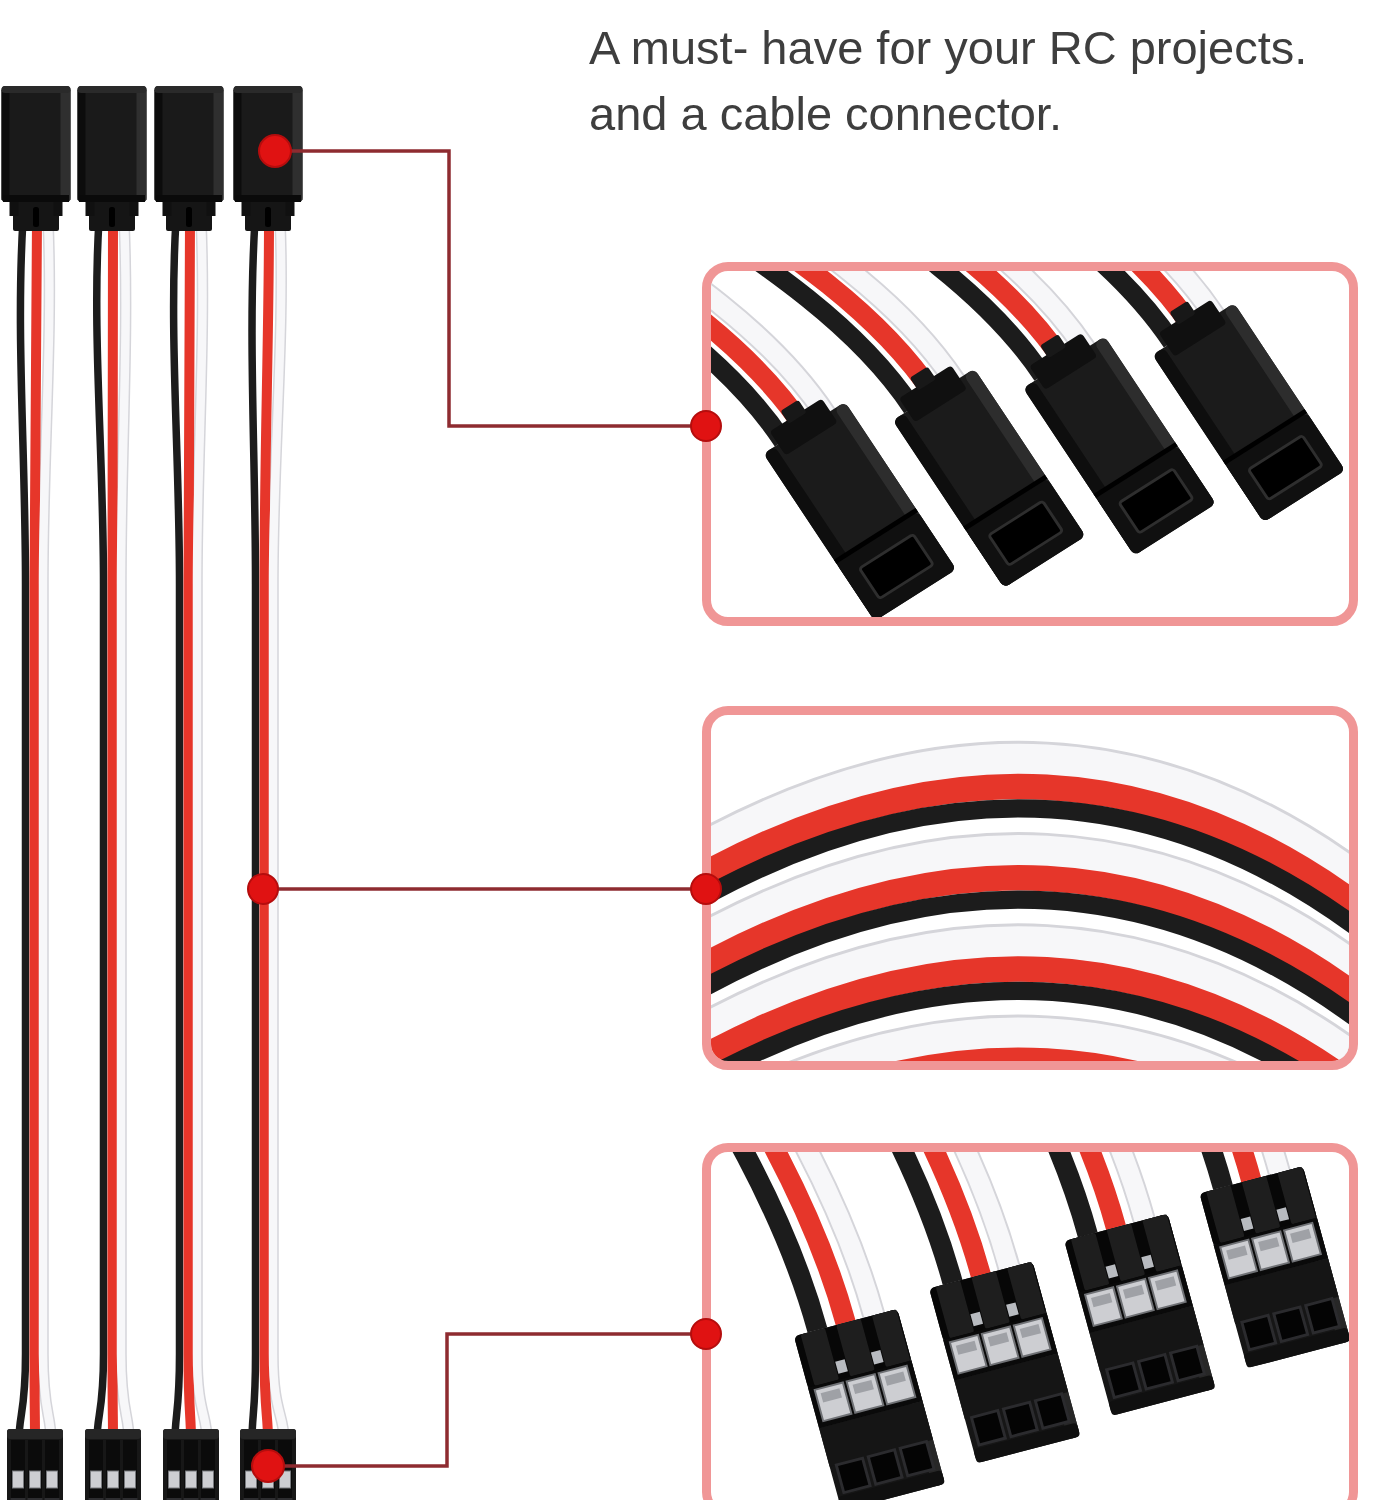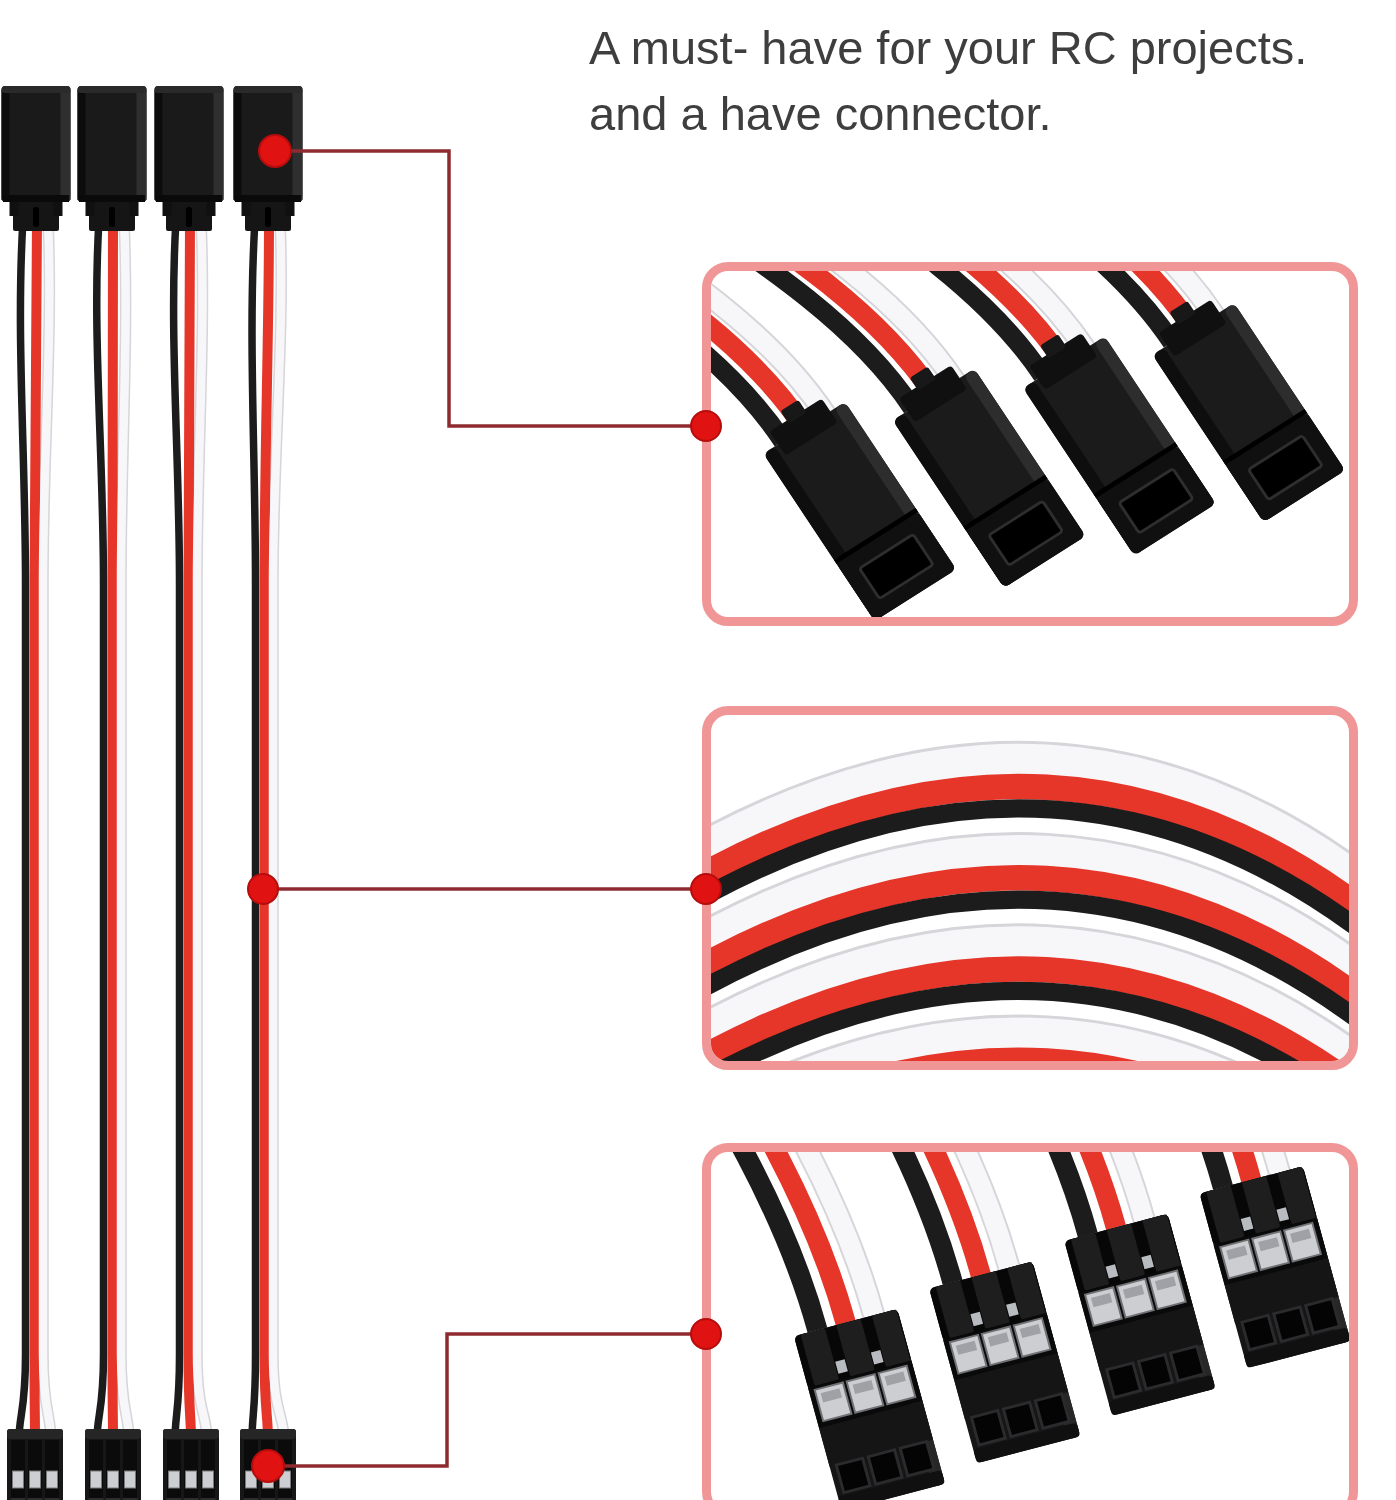--- a/index.html
+++ b/index.html
@@ -155,21 +155,21 @@
         <rect x="279.5" y="1447" width="11" height="17" fill="#cdced2" stroke="#77797d" stroke-width="1"></rect>
         <rect x="244.5" y="1475" width="13" height="13" fill="#050505" stroke="#2d2d30" stroke-width="2"></rect>
         <rect x="261.5" y="1475" width="13" height="13" fill="#050505" stroke="#2d2d30" stroke-width="2"></rect>
         <rect x="278.5" y="1475" width="13" height="13" fill="#050505" stroke="#2d2d30" stroke-width="2"></rect>
         <rect x="240" y="1488" width="56" height="4" fill="#000"></rect>
       </g>
     </svg>
 
   <div class="headline">
     <div>A must- have for your RC projects.</div>
-    <div>and a have connector.</div>
+    <div>and a cable connector.</div>
   </div>
 
   <div class="detail-box box1">
     <svg id="box1-svg" viewBox="0 0 656 364" preserveAspectRatio="none" xmlns="http://www.w3.org/2000/svg">
         <g fill="none">
           <path d="M 117.6 150.8 C 52.3 50.1, -58.1 -15.5, -199.3 -112.9" stroke="#d5d5da" stroke-width="24"></path>
           <path d="M 117.6 150.8 C 52.3 50.1, -58.1 -15.5, -199.3 -112.9" stroke="#f7f7f9" stroke-width="20"></path>
           <path d="M 95.8 164.9 C 30.5 64.3, -79.9 -1.4, -221.1 -98.8" stroke="#e6362a" stroke-width="21"></path>
           <path d="M 74.0 179.1 C 8.7 78.5, -101.7 12.8, -242.9 -84.6" stroke="#1c1c1c" stroke-width="20"></path>
         </g>

